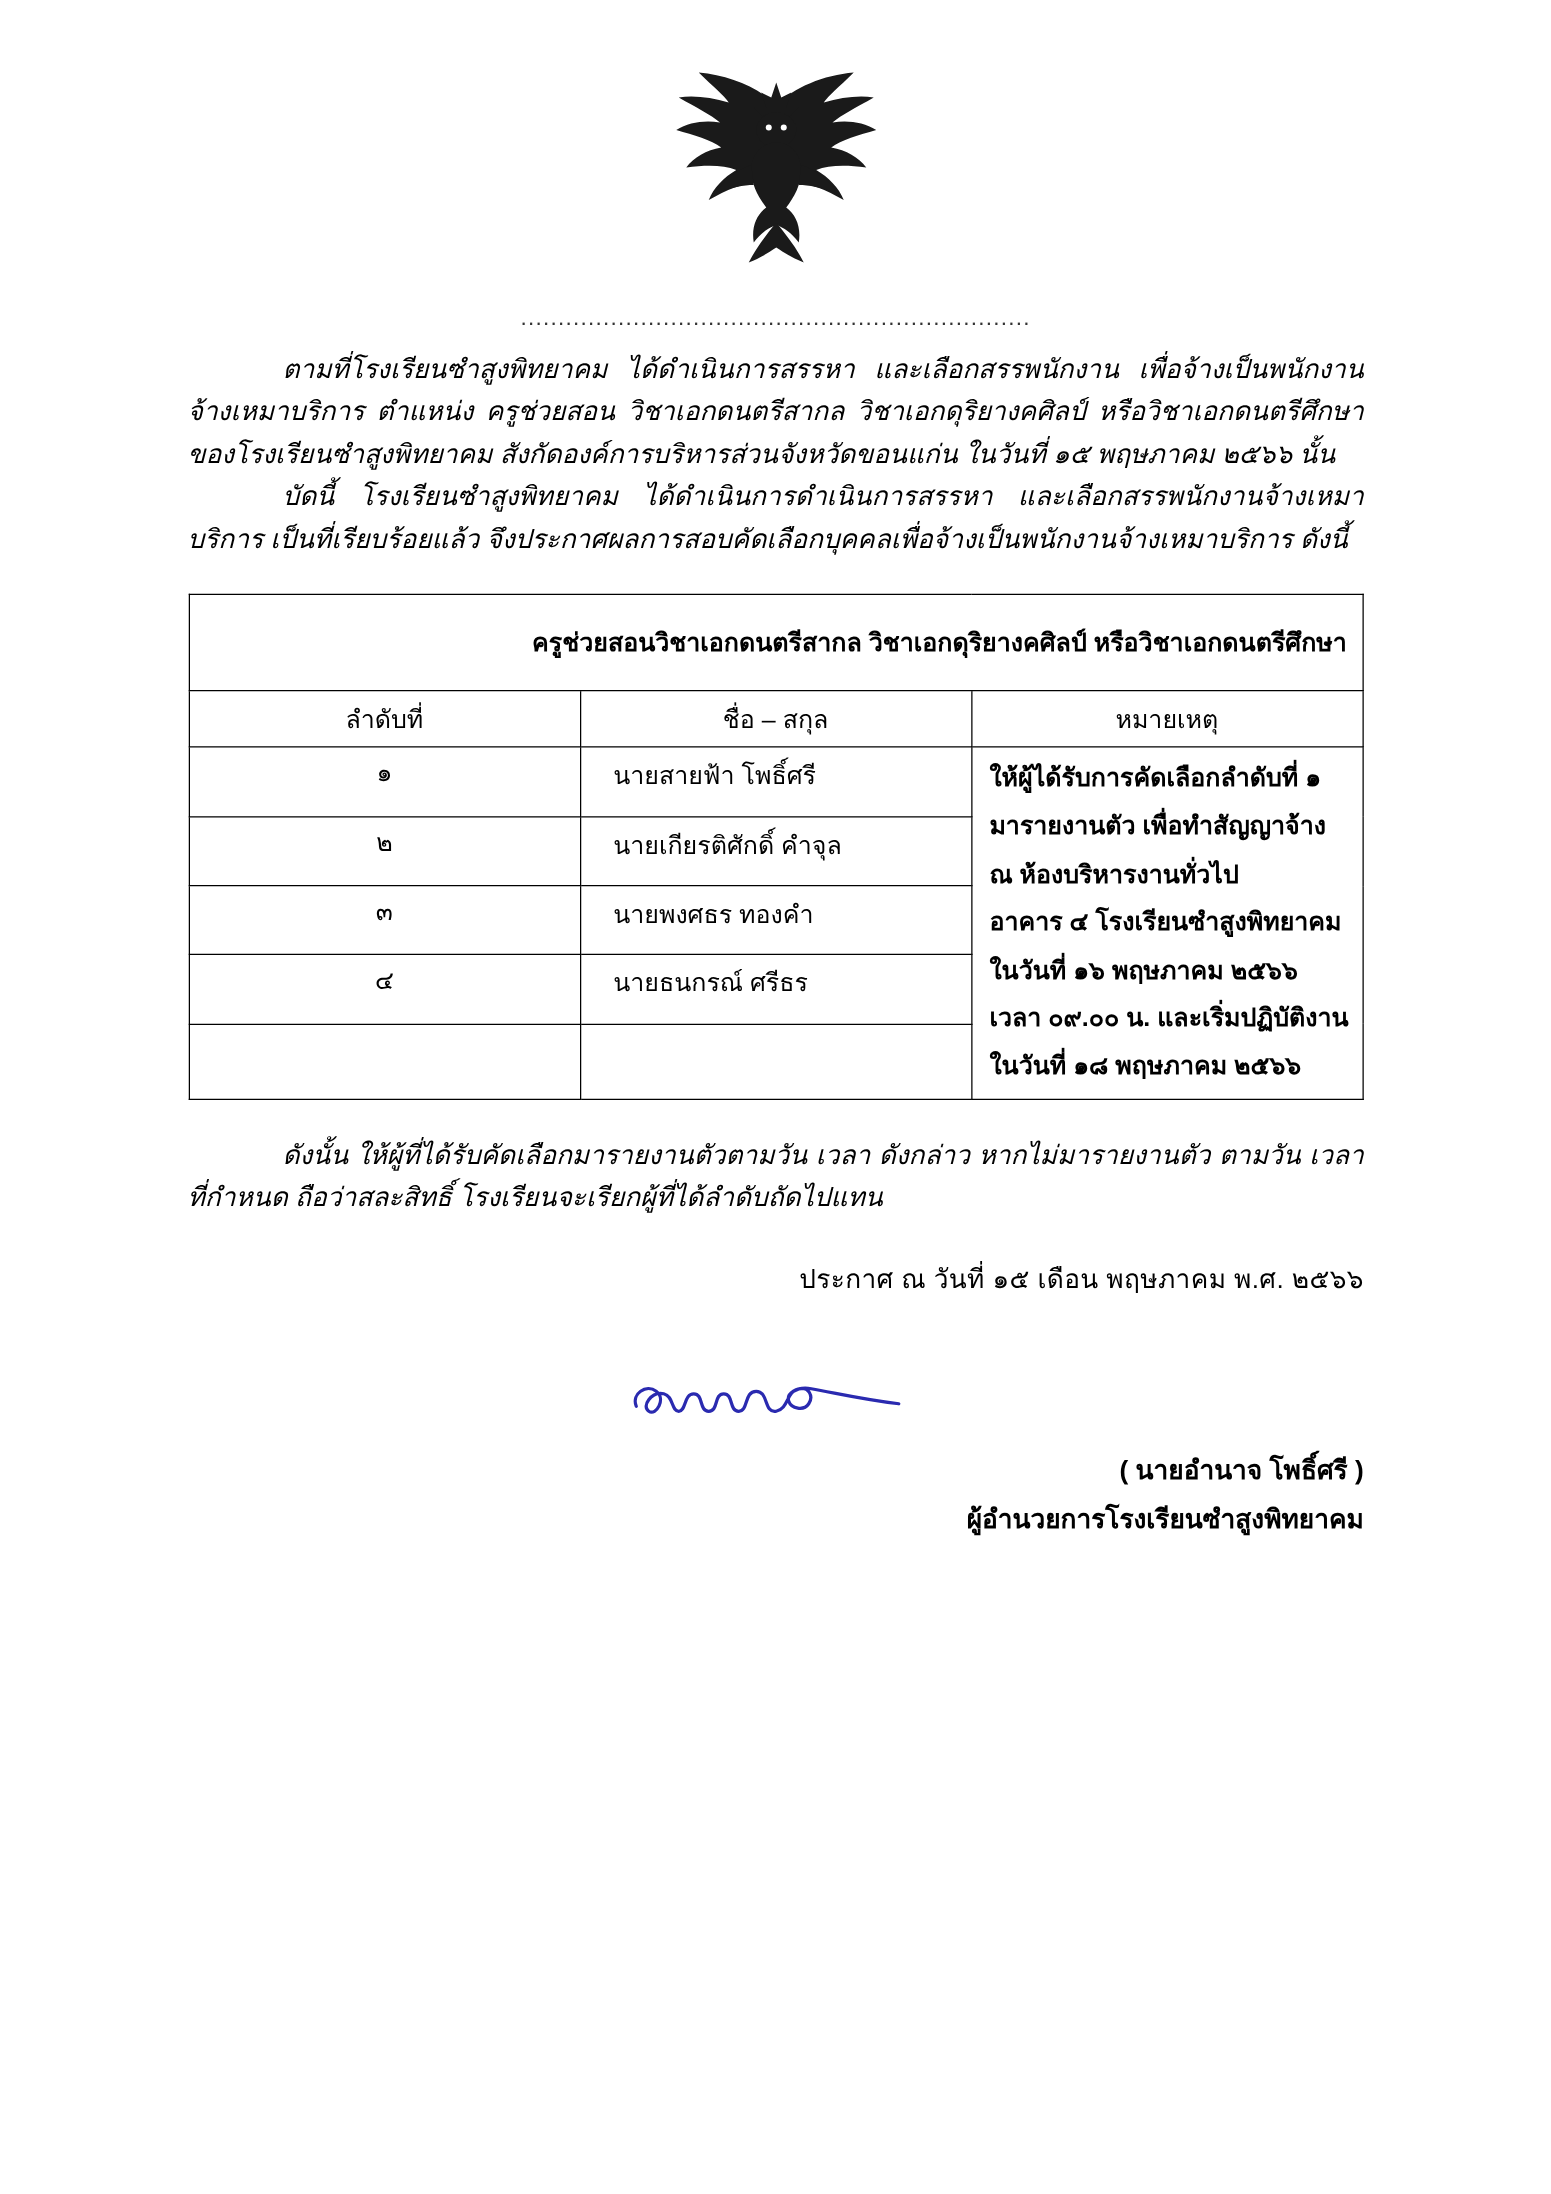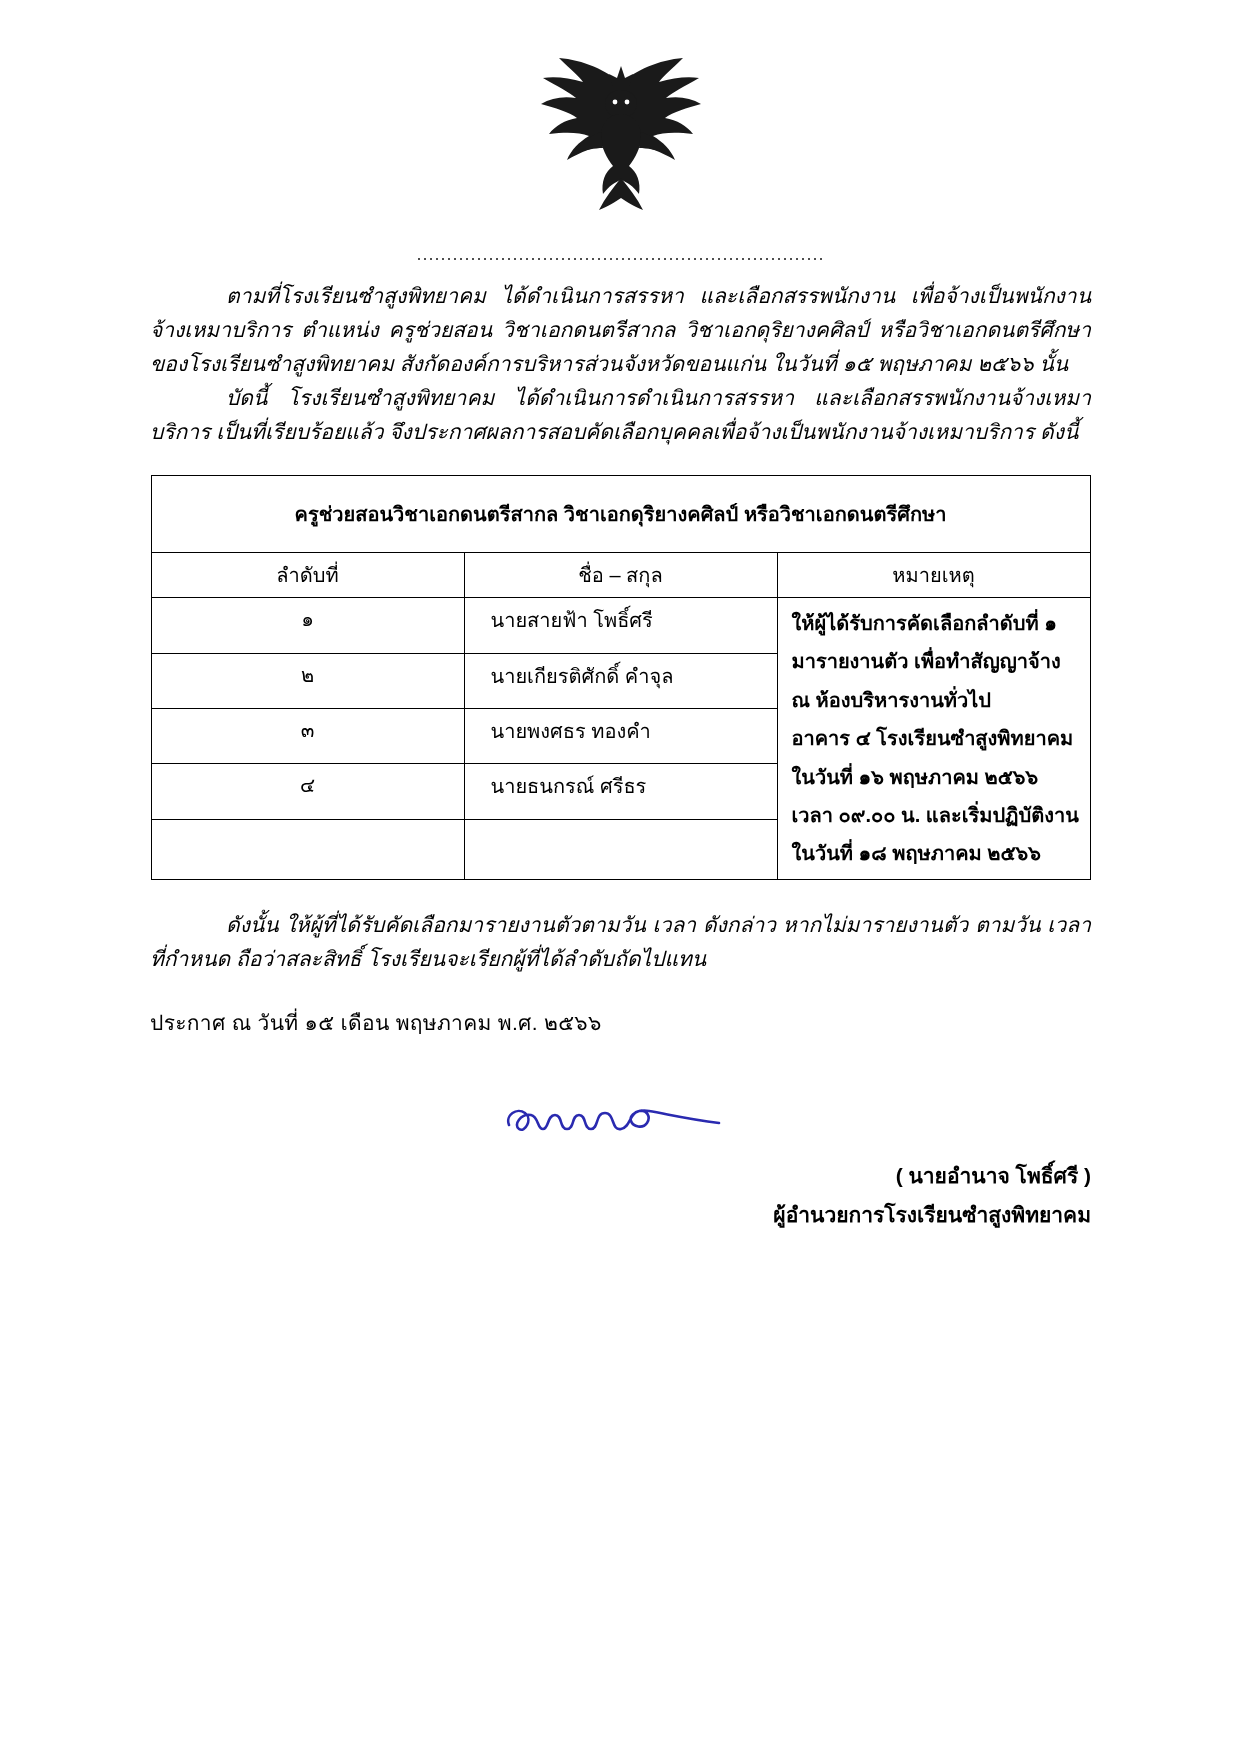--- a/index.html
+++ b/index.html
@@ -80,21 +80,21 @@
   }
   table.result td, table.result th {
     border: 1px solid #000;
     padding: 6px 23px;
     font-size: 20px;
     vertical-align: top;
   }
   .tbl-title {
     font-weight: bold;
     font-size: 21px;
-    text-align: center;
+    text-align: right;
     padding: 22px 12px !important;
   }
   .col-no  { width: 140px; text-align: center; }
   .col-name{ width: 420px; }
   .col-note{ width: 380px; }
   .th-center { text-align: center; font-size: 20px; }
   .cell-no { text-align: center; height: 38px; line-height: 1.5; }
   .cell-name { padding-left: 26px !important; }
   .note-cell {
     font-weight: bold;
@@ -105,21 +105,21 @@
   .note-cell div { white-space: nowrap; }
   .empty-row td { height: 42px; }
 
   
   .after {
     margin-top: 28px;
   }
   .announce-line {
     margin-top: 30px;
     font-size: 21px;
-    text-align: left;
+    text-align: right;
     letter-spacing: 0.3px;
   }
 
   
   .sig-block {
     margin-top: 52px;
     text-align: right;
     font-weight: bold;
   }
   .sig-svg {

